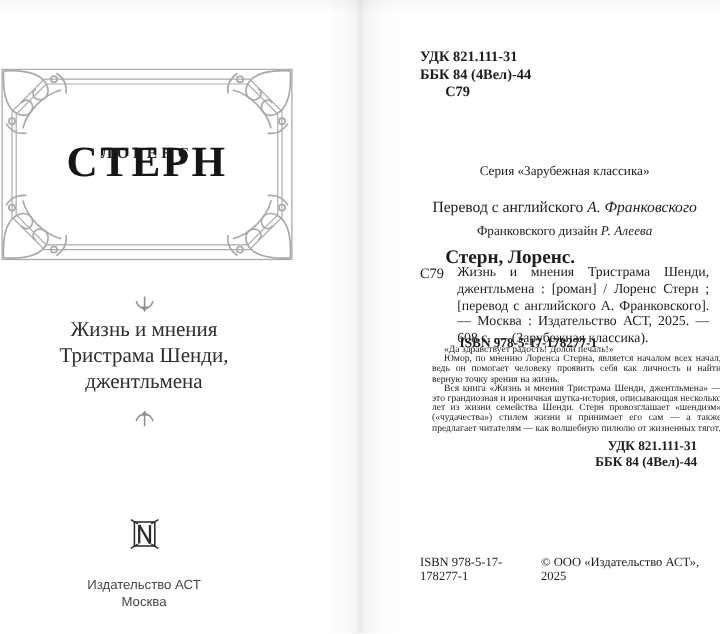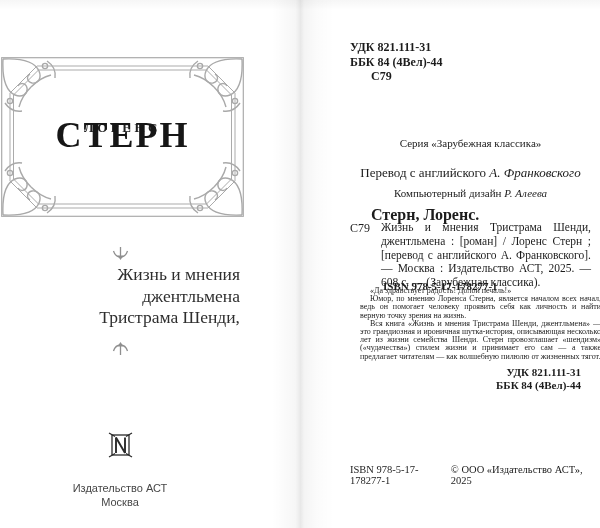--- a/index.html
+++ b/index.html
@@ -21,21 +21,21 @@
 
   
   .frame-wrap{position:absolute;left:1px;top:57px;width:243px;height:160px;}
   .author-small{position:absolute;left:0;top:100px;width:245px;text-align:center;
     font-size:13px;letter-spacing:3.5px;font-weight:600;color:#222;margin-top:20px;}
   .author-big{position:absolute;left:0;top:114px;width:245px;text-align:center;
     font-size:36px;letter-spacing:2px;font-weight:700;color:#161616;}
   .orn{position:absolute;left:112px;width:17px;height:15px;}
   .orn-down{top:246px;}
   .orn-up{top:341px;}
-  .book-title{position:absolute;left:0;top:264px;width:240px;text-align:right;
+  .book-title{position:absolute;left:0;top:264px;width:240px;text-align:center;
     font-size:17.5px;line-height:21.5px;color:#2e2e2e;}
   .logo-wrap{position:absolute;left:107px;top:432px;width:27px;height:26px;}
   .publisher-block{position:absolute;left:0;top:482px;width:240px;text-align:center;
     font-family:"Liberation Sans", sans-serif;font-size:11px;line-height:13.5px;color:#474747;}
 
   
   .rp{position:absolute;font-size:12px;}
   .udk-block{left:52px;top:40px;font-weight:700;font-size:12px;line-height:14.5px;}
   .udk-code{margin-left:21px;}
   .center-col{left:52px;width:241px;text-align:center;margin-top:44px;}
@@ -95,22 +95,22 @@
           <path d="M8.5,1 L8.5,10"></path>
           <path d="M1.5,5 C3,9.5 5.5,11 8.5,11"></path>
           <path d="M15.5,5 C14,9.5 11.5,11 8.5,11"></path>
         </g>
         <path d="M5.5,9.5 L8.5,14 L11.5,9.5 Z" fill="#8f8f8f"></path>
       </svg>
     </div>
 
     <div class="book-title">
       <div>Жизнь и мнения</div>
+      <div>Тристрама Шенди,</div>
       <div>джентльмена</div>
-      <div>Тристрама Шенди,</div>
     </div>
 
     <div class="orn orn-up">
       <svg width="17" height="15" viewBox="0 0 17 15">
         <g stroke="#8f8f8f" fill="none" stroke-width="1.3">
           <path d="M8.5,14 L8.5,5"></path>
           <path d="M1.5,10 C3,5.5 5.5,4 8.5,4"></path>
           <path d="M15.5,10 C14,5.5 11.5,4 8.5,4"></path>
         </g>
         <path d="M5.5,5.5 L8.5,1 L11.5,5.5 Z" fill="#8f8f8f"></path>
@@ -148,21 +148,21 @@
       <div class="udk-code">С79</div>
     </div>
 
     <div class="rp center-col series-line">Серия «Зарубежная классика»</div>
 
     <div class="rp center-col translation-line">
       <span>Перевод с английского </span><span class="it">А. Франковского</span>
     </div>
 
     <div class="rp center-col design-line">
-      <span>Компьютерный дизайн </span><span class="it">Р. Алеева</span>
+      <span>Франковского дизайн </span><span class="it">Р. Алеева</span>
     </div>
 
     <div class="rp bib-heading">Стерн, Лоренс.</div>
 
     <div class="rp bib-para">
       <span class="bib-code">С79</span>
       <div class="bib-text">Жизнь и мнения Тристрама Шенди, джентльмена : [роман] / Лоренс Стерн ; [перевод с английского А. Франковского]. — Москва : Издательство АСТ, 2025. — 608 с. — (Зарубежная классика).</div>
     </div>
 
     <div class="rp isbn-mid">ISBN 978-5-17-178277-1</div>

